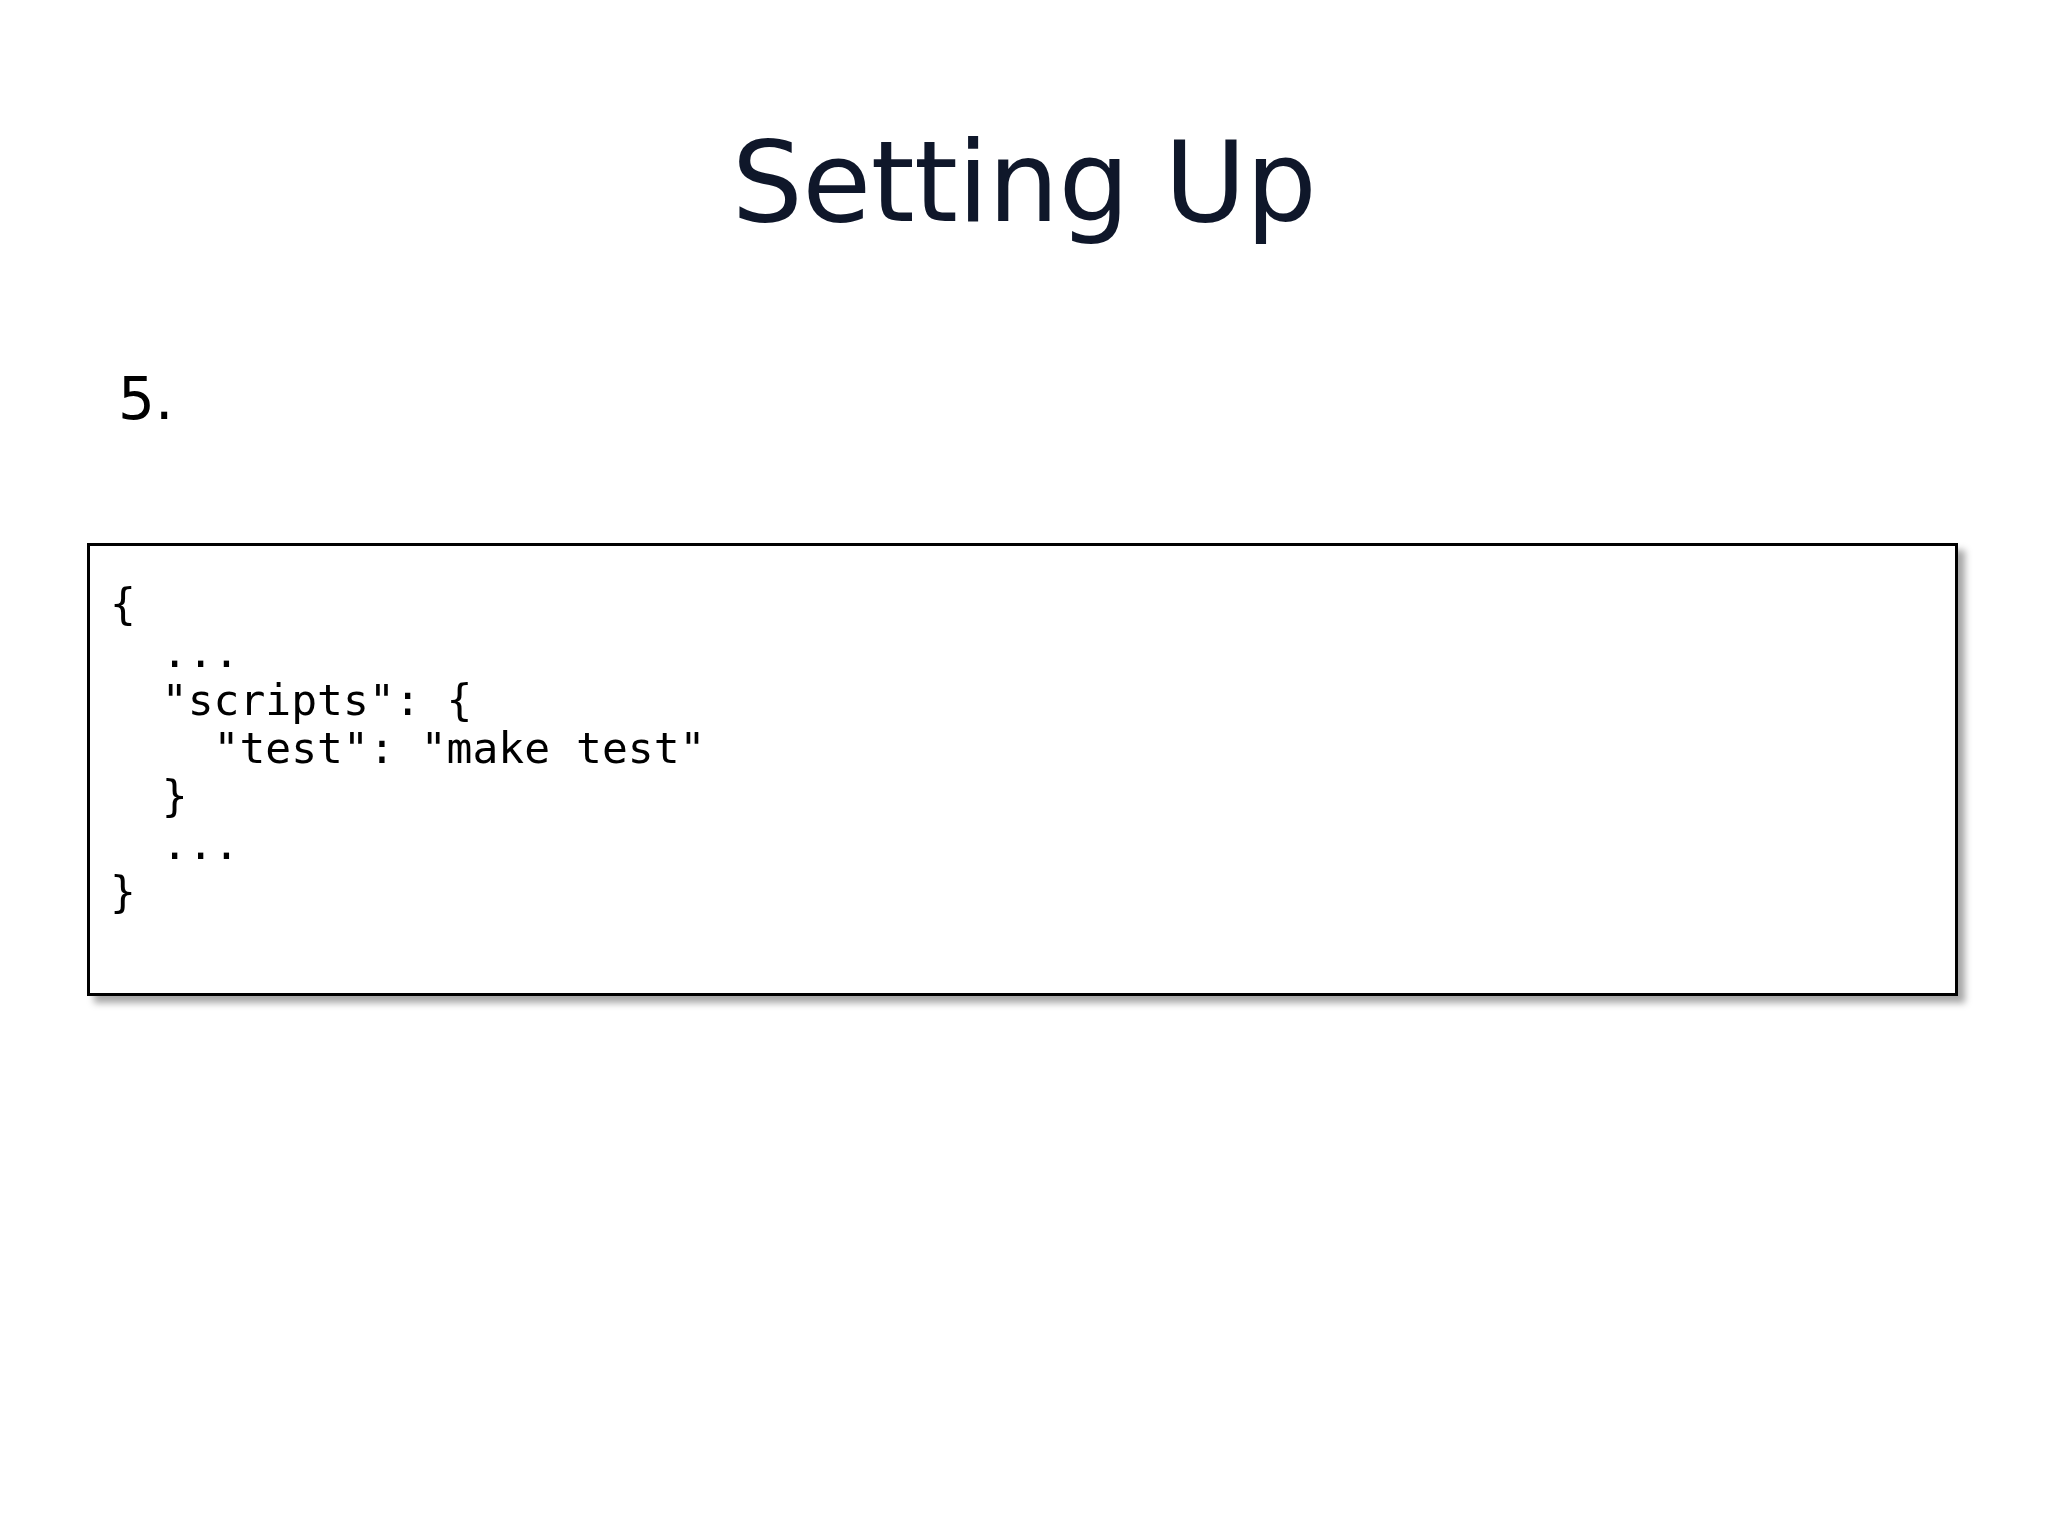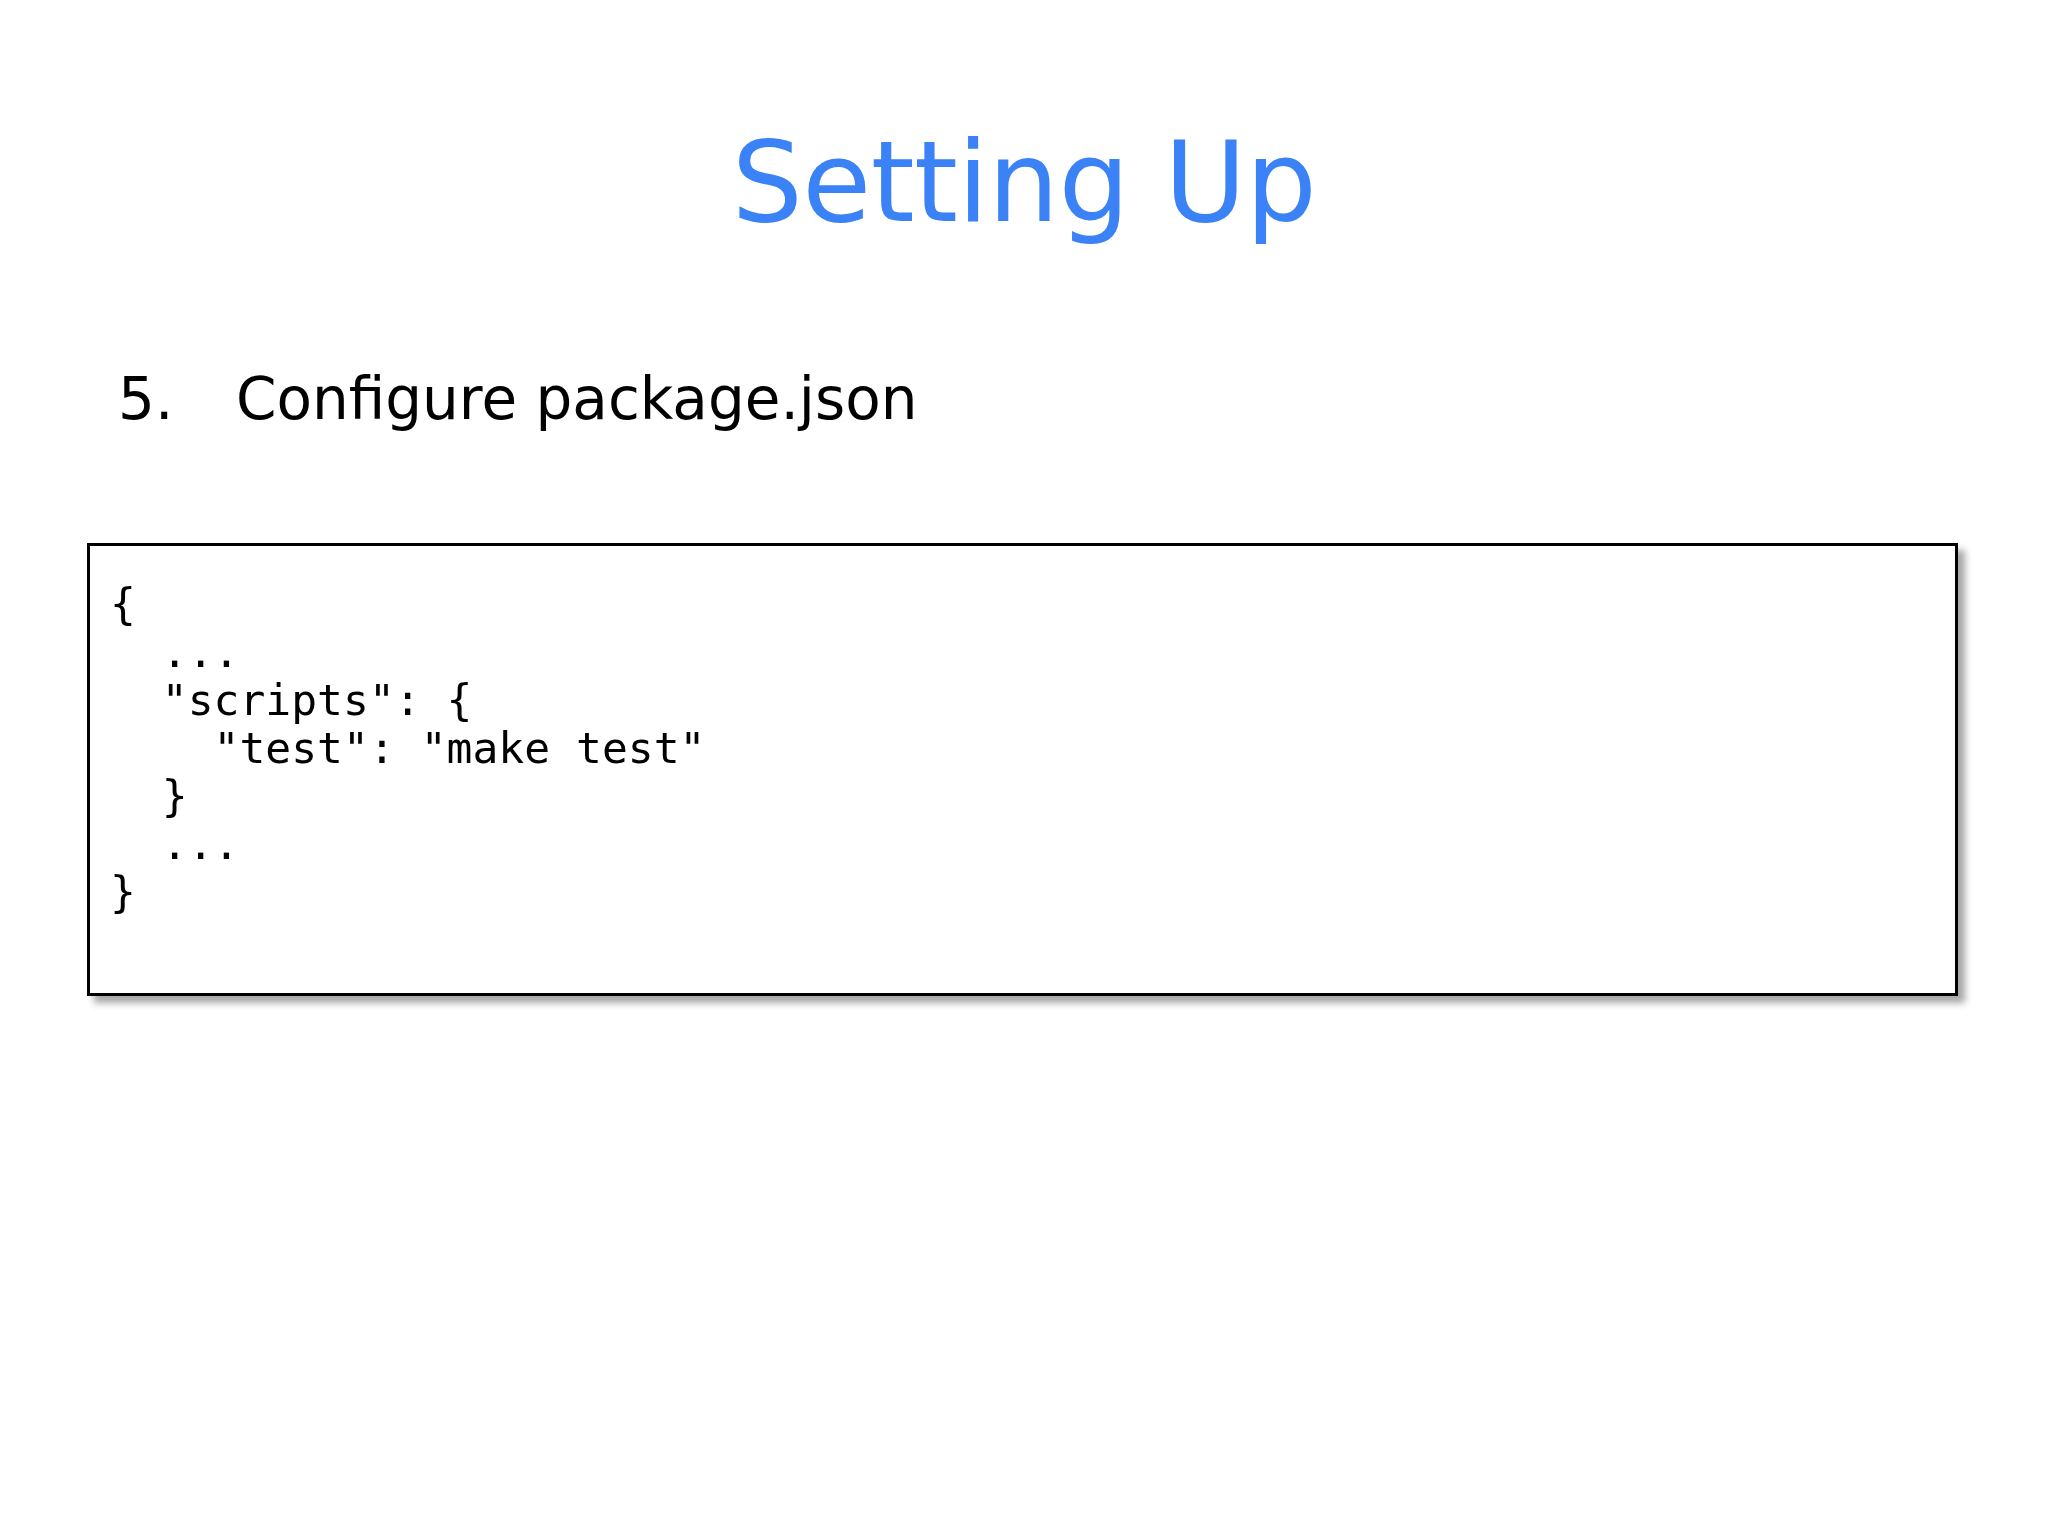--- a/index.html
+++ b/index.html
@@ -28,21 +28,21 @@
     position: absolute;
     left: 0;
     top: 118px;
     width: 2048px;
     text-align: center;
     font-family: "DejaVu Sans", "Liberation Sans", sans-serif;
     font-size: 112px;
     font-weight: 400;
     line-height: 1.15;
     letter-spacing: -0.5px;
-    color: #3b82f6;
+    color: #0f172a;
     white-space: pre;
   }
 
   
   .list-area {
     position: absolute;
     left: 118px;
     top: 364px;
     width: 1800px;
   }
@@ -101,21 +101,20 @@
 </head>
 <body>
 
 <div class="slide">
 
   <div class="slide-title">Setting Up</div>
 
   <div class="list-area">
     <div class="list-item">
       <span class="list-marker">5.</span>
-      <span class="list-text">Configure package.json</span>
     </div>
   </div>
 
   <div class="code-box">
     <pre class="code-content"><span class="code-line">{</span><span class="code-line">  ...</span><span class="code-line">  "scripts": {</span><span class="code-line">    "test": "make test"</span><span class="code-line">  }</span><span class="code-line">  ...</span><span class="code-line">}</span></pre>
   </div>
 
 </div>
 
 </body></html>

